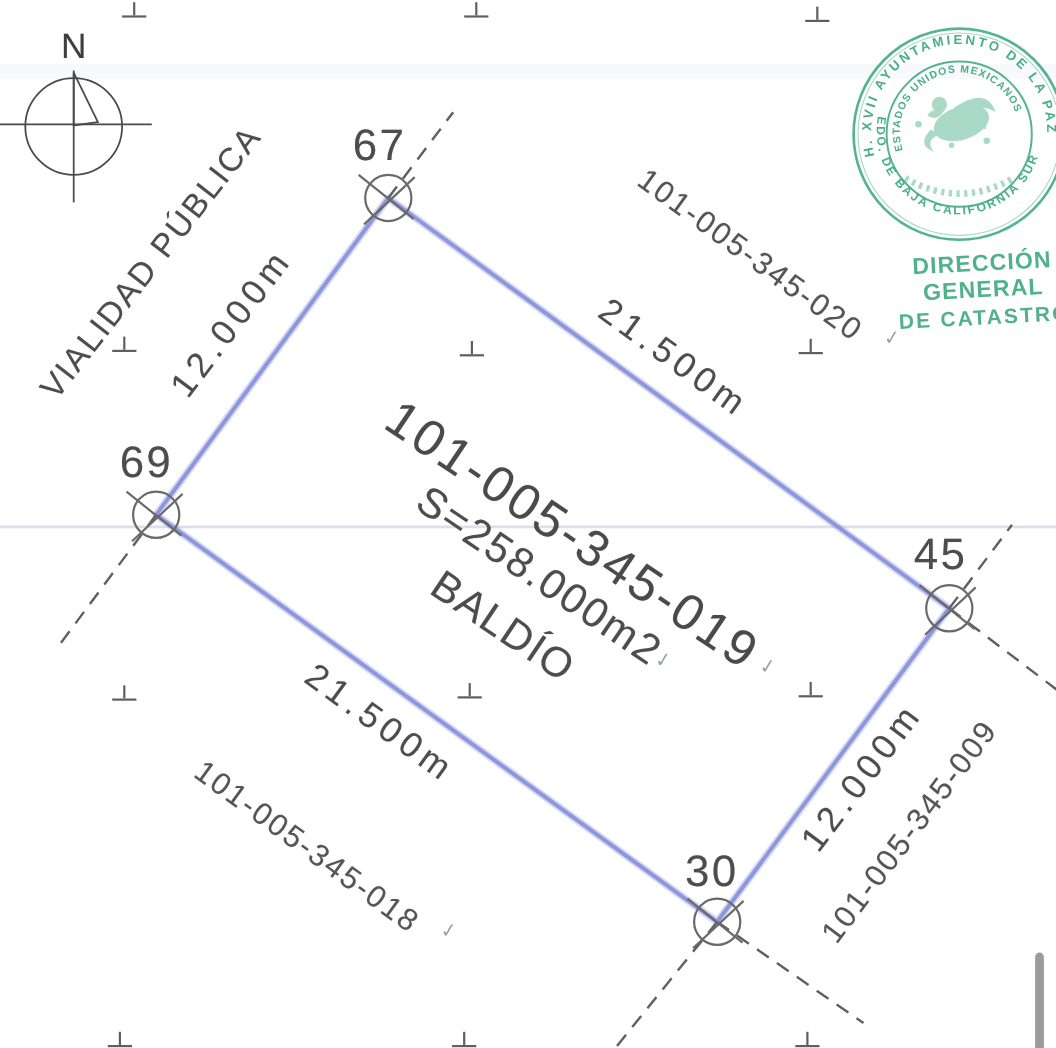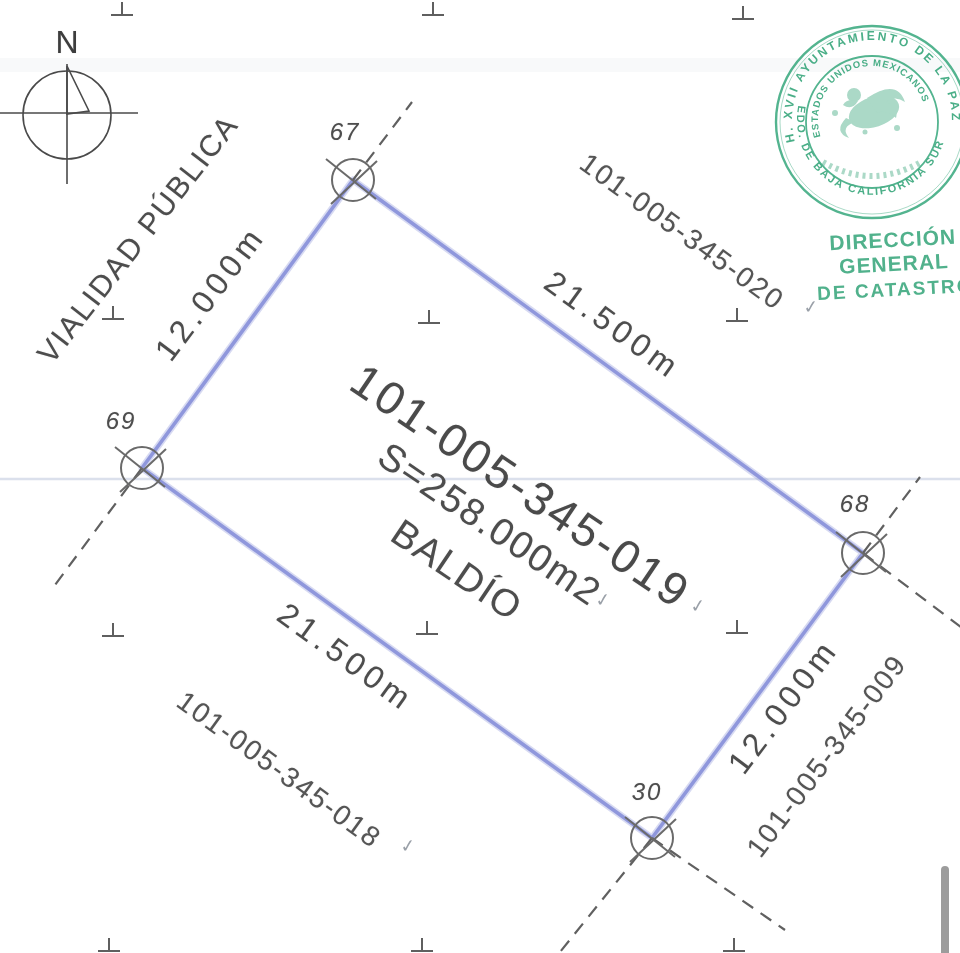--- a/index.html
+++ b/index.html
@@ -6,21 +6,21 @@
   #canvas{
     position:relative;width:960px;height:953px;overflow:hidden;
     background:#ffffff;font-family:"Liberation Sans",sans-serif;
   }
   .lbl{
     position:absolute;white-space:nowrap;color:#4d4d4d;
     transform:translate(-50%,-50%);
     text-shadow:0 0 1px rgba(90,90,90,.35);
     line-height:1;
   }
-  .vertex-num{font-size:24px;letter-spacing:2px;font-style:italic;}
+  .vertex-num{font-size:40px;letter-spacing:2px;}
   .dim{font-size:32px;letter-spacing:5px;}
   .neighbor{font-size:28px;letter-spacing:2px;color:#555;}
   .street{font-size:30px;letter-spacing:2px;}
   .pid{font-size:46px;letter-spacing:3px;color:#4a4a4a;}
   .area{font-size:38px;letter-spacing:2px;}
   .status{font-size:38px;letter-spacing:1.5px;}
   .north{font-size:32px;color:#3d3d3d;}
   .check{font-size:18px;color:#9aa0a8;text-shadow:none;transform:translate(-50%,-50%) rotate(-6deg);}
   .tick{position:absolute;width:22px;height:14px;}
   .tick::before{content:"";position:absolute;left:10px;top:0;width:2px;height:12px;background:#5f5f5f;}
@@ -132,22 +132,22 @@
   </svg>
 
   <div id="stamp-office" class="z2">
     <div class="l1">DIRECCIÓN GENERAL</div>
     <div class="l2">DE CATASTRO</div>
   </div>
 
   <div class="lbl north z2" style="left:67px;top:42px;">N</div>
 
   <div class="lbl vertex-num z2" style="left:345px;top:132px;">67</div>
-  <div class="lbl vertex-num z2" style="left:121px;top:421px;">69</div>
-  <div class="lbl vertex-num z2" style="left:855px;top:504px;">68</div>
+  <div class="lbl vertex-num z2" style="left:133px;top:421px;">69</div>
+  <div class="lbl vertex-num z2" style="left:855px;top:504px;">45</div>
   <div class="lbl vertex-num z2" style="left:647px;top:792px;">30</div>
 
   <div class="lbl street z2" style="left:138px;top:239px;transform:translate(-50%,-50%) rotate(-52deg);">VIALIDAD PÚBLICA</div>
 
   <div class="lbl dim z2" style="left:210px;top:293px;transform:translate(-50%,-50%) rotate(-53deg);">12.000m</div>
   <div class="lbl dim z2" style="left:613px;top:325px;transform:translate(-50%,-50%) rotate(36deg);">21.500m</div>
   <div class="lbl dim z2" style="left:346px;top:657px;transform:translate(-50%,-50%) rotate(36deg);">21.500m</div>
   <div class="lbl dim z2" style="left:783px;top:706px;transform:translate(-50%,-50%) rotate(-53deg);">12.000m</div>
 
   <div class="lbl neighbor z2" style="left:682px;top:232px;transform:translate(-50%,-50%) rotate(36deg);">101-005-345-020</div>

